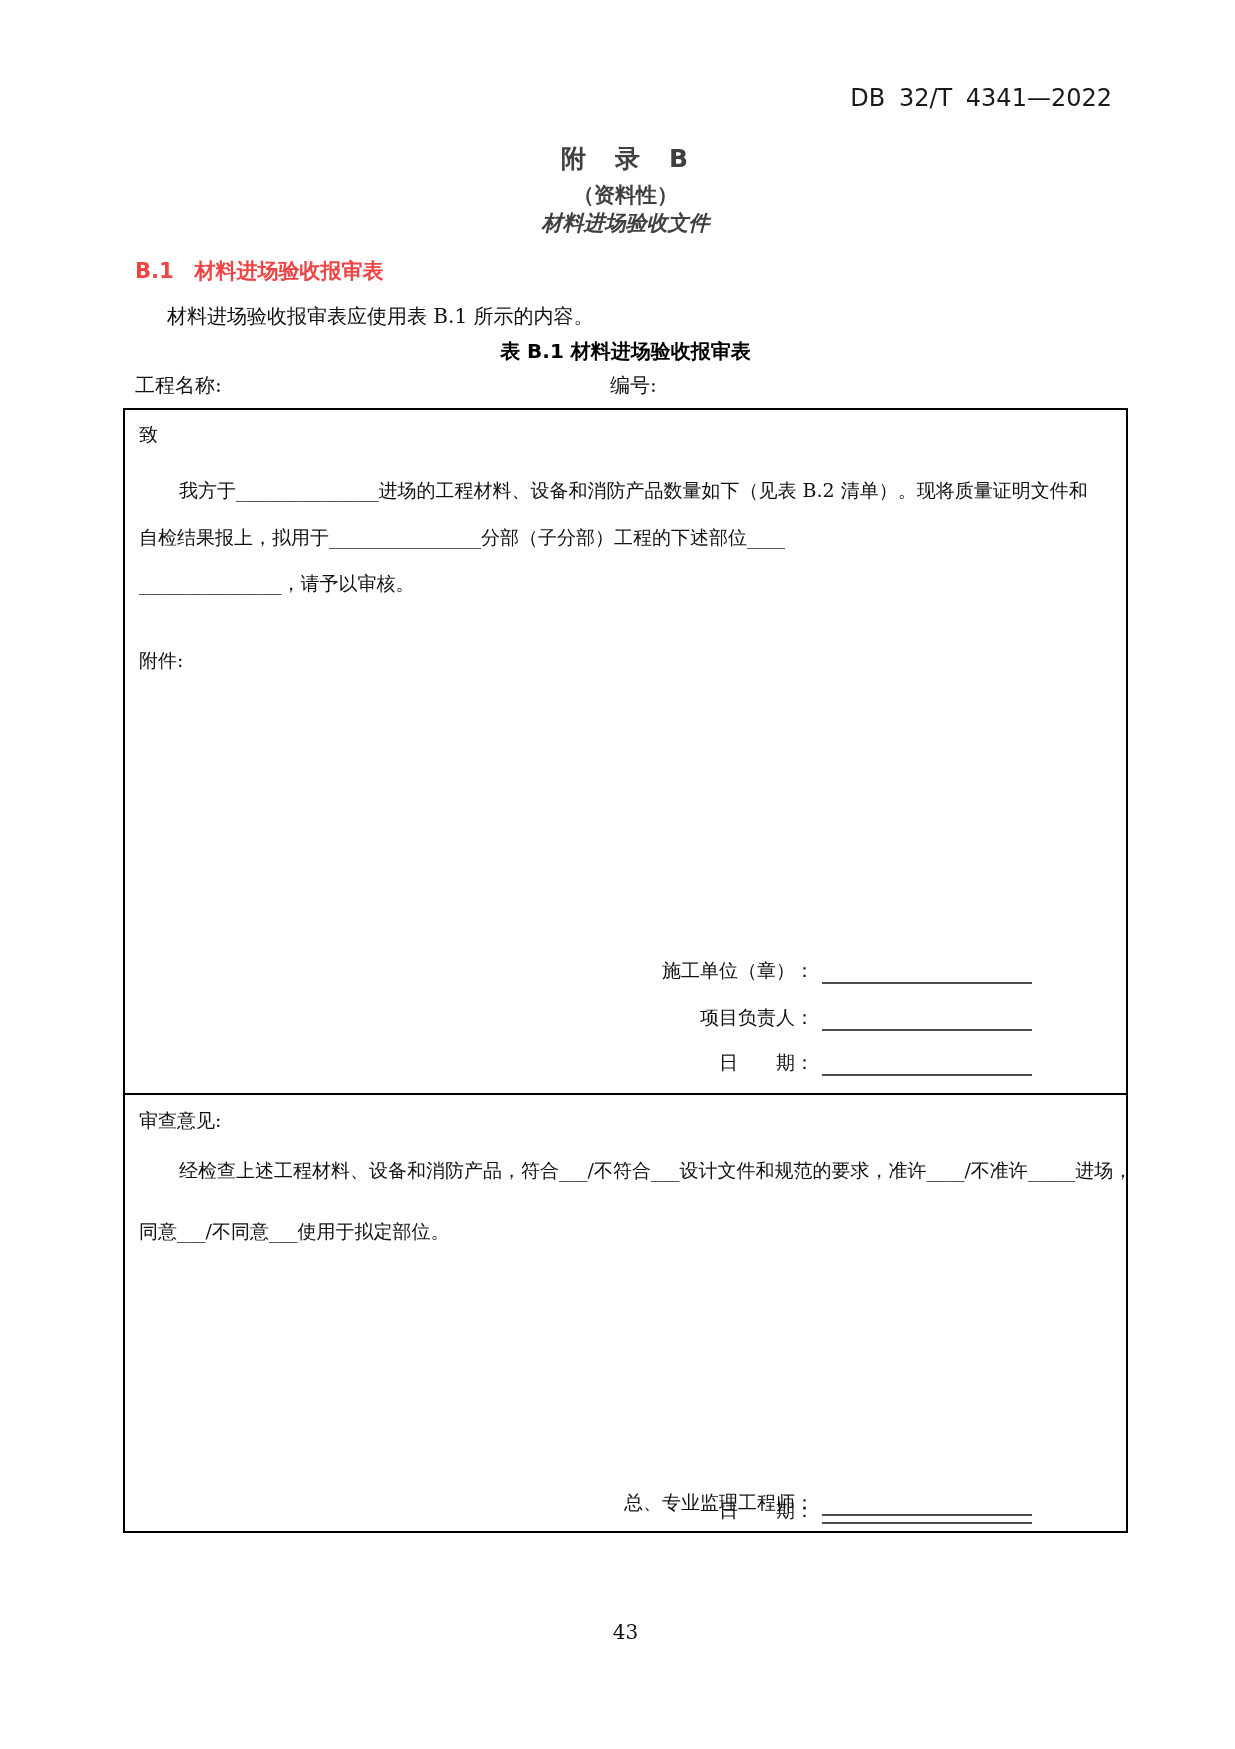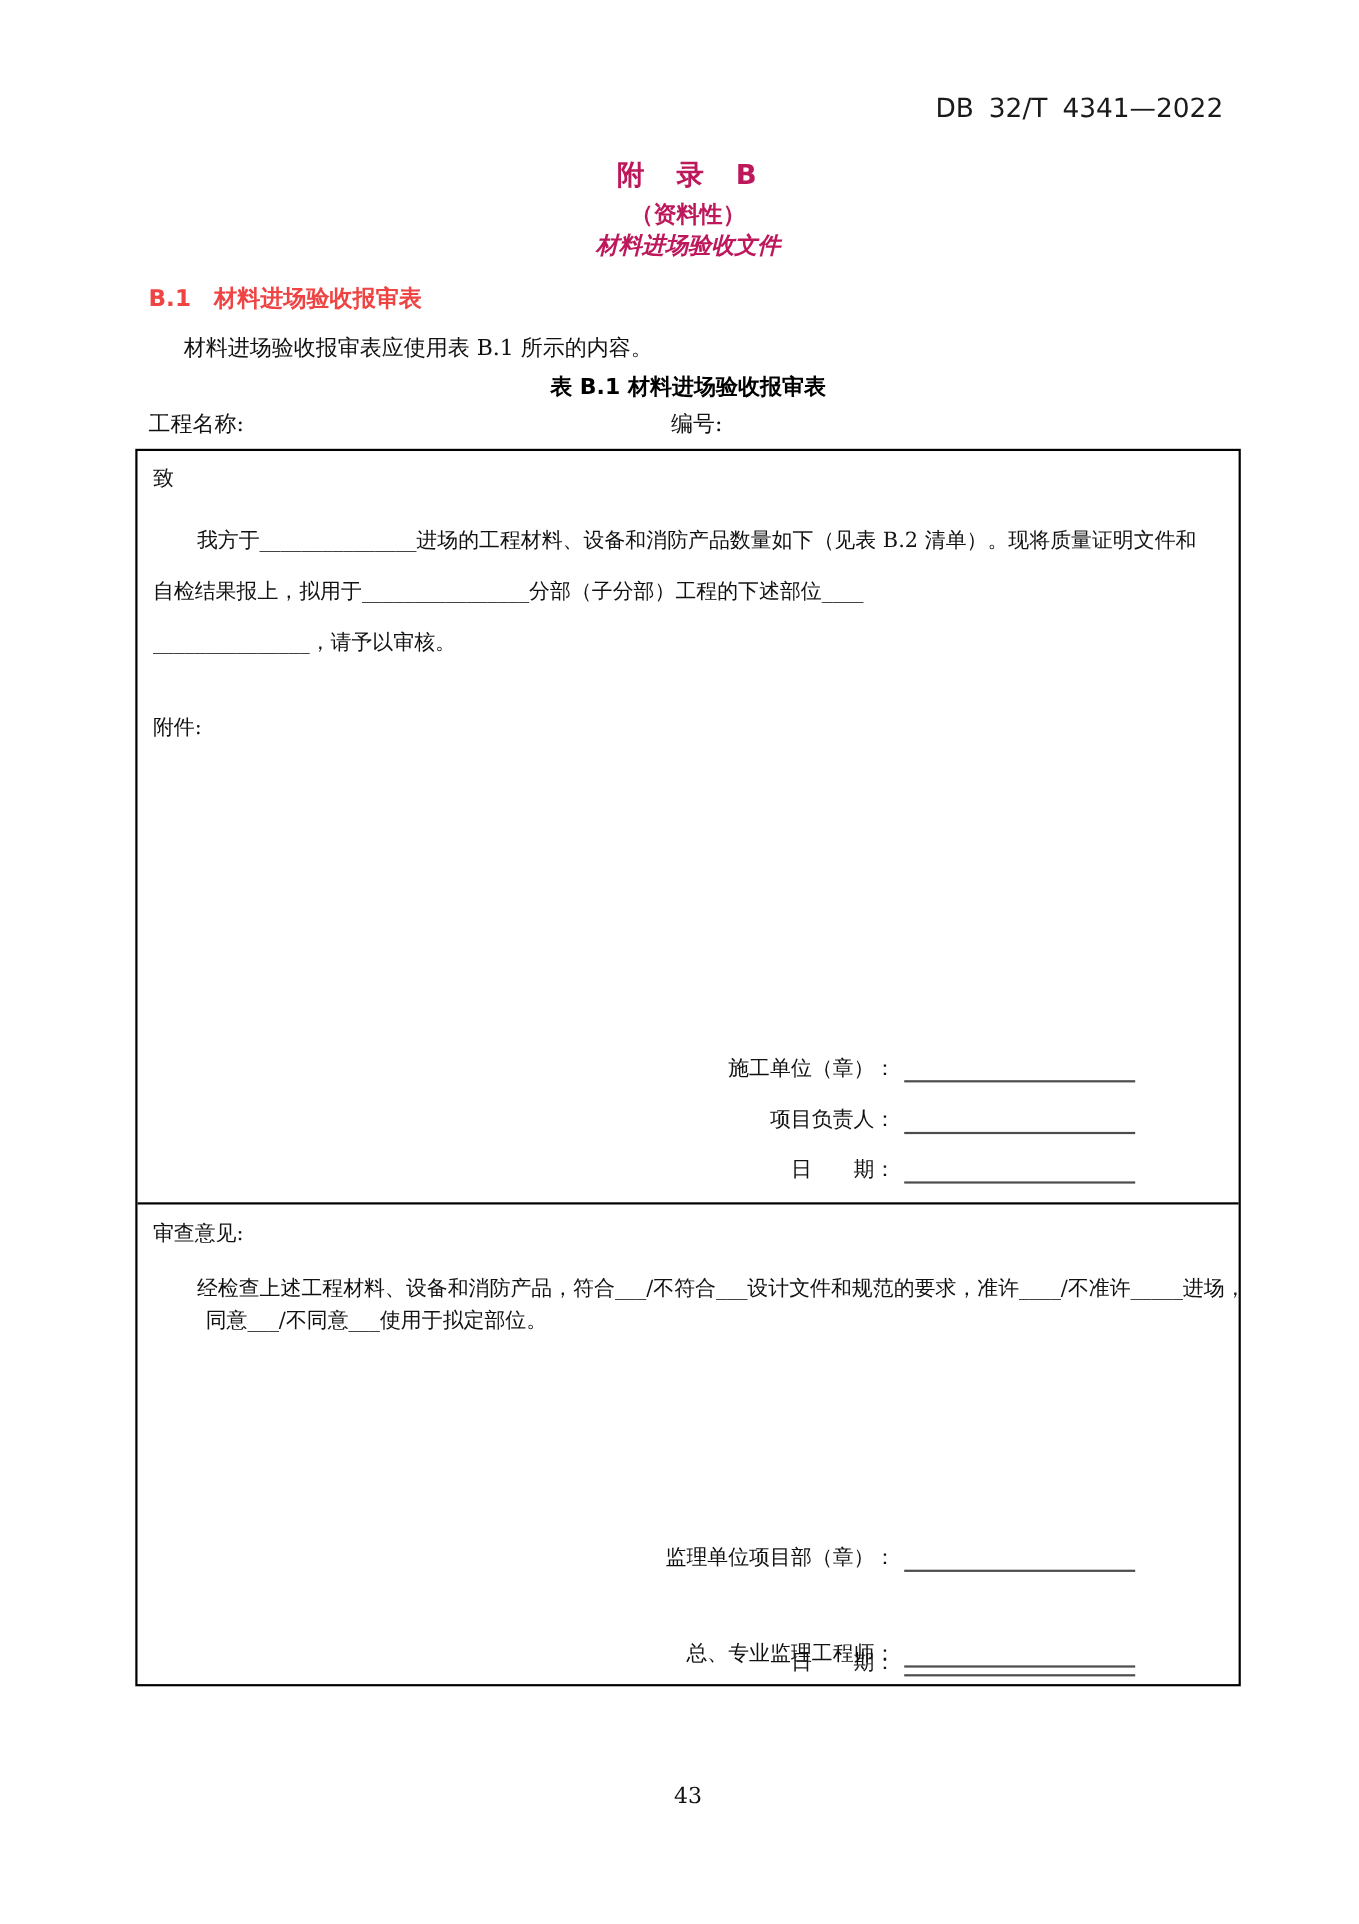--- a/index.html
+++ b/index.html
@@ -12,21 +12,21 @@
     overflow:hidden;
   }
   .content{position:absolute;left:123px;top:0;width:1005px;height:100%;}
 
   .doc-header{
     position:absolute;top:84px;right:16px;
     font-family:"DejaVu Sans","Liberation Sans",sans-serif;
     font-size:24px;word-spacing:6px;color:#1a1a1a;
   }
   .t-center{position:absolute;left:0;width:100%;text-align:center;
-    font-family:"DejaVu Sans","Liberation Sans",sans-serif;font-weight:bold;color:#be185d;}
+    font-family:"DejaVu Sans","Liberation Sans",sans-serif;font-weight:bold;color:#404040;}
   .t-appendix{top:142px;font-size:25px;letter-spacing:2px;}
   .t-informative{top:181px;font-size:21px;}
   .t-doctitle{top:209px;font-size:21px;font-style:italic;}
 
   .section-heading{
     position:absolute;top:257px;left:12px;
     font-family:"DejaVu Sans","Liberation Sans",sans-serif;
     font-weight:bold;font-size:21px;color:#ef4444;
   }
   .section-intro{
@@ -101,25 +101,22 @@
           <span class="sig-label">项目负责人：</span><span class="sig-line"></span>
         </div>
         <div class="sig-row" style="top:640px;">
           <span class="sig-label">日　　期：</span><span class="sig-line"></span>
         </div>
       </div>
 
       <div class="cell cell-review">
         <div class="fline" style="top:13px;">审查意见:</div>
         <div class="fline indent" style="top:63px;">经检查上述工程材料、设备和消防产品，符合___/不符合___设计文件和规范的要求，准许____/不准许_____进场，</div>
-        <div class="fline" style="top:92px;margin-left:48px;">同意___/不同意___使用于拟定部位。</div>
+        <div class="fline" style="top:124px;">同意___/不同意___使用于拟定部位。</div>
 
-        <div class="sig-row" style="top:308px;">
-          <span class="sig-label">监理单位项目部（章）：</span><span class="sig-line"></span>
-        </div>
         <div class="sig-row" style="top:355px;margin-top:40px;">
           <span class="sig-label">总、专业监理工程师：</span><span class="sig-line"></span>
         </div>
         <div class="sig-row" style="top:403px;">
           <span class="sig-label">日　　期：</span><span class="sig-line"></span>
         </div>
       </div>
 
     </div>
 

